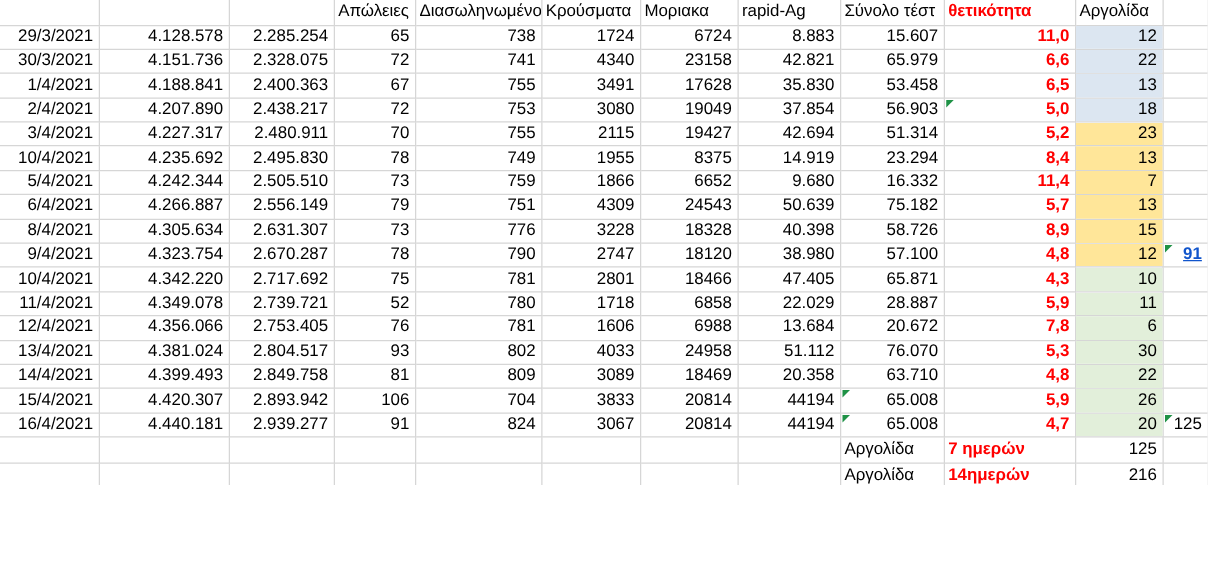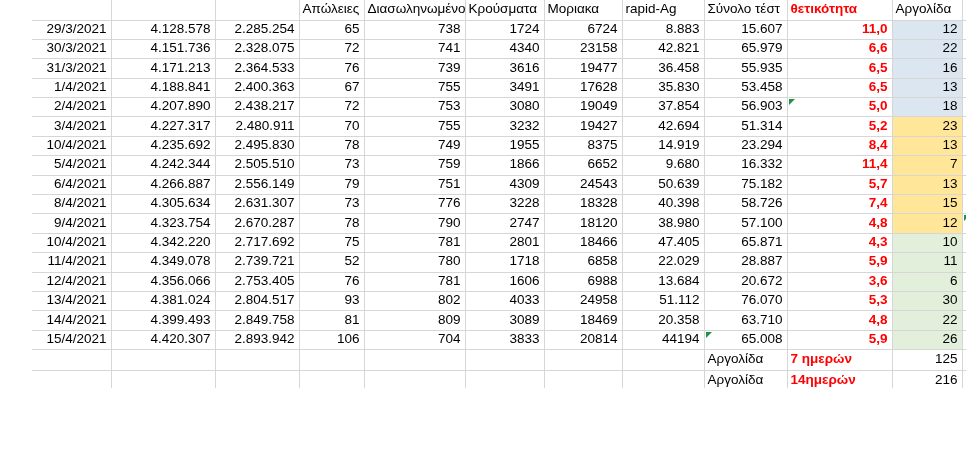--- a/index.html
+++ b/index.html
@@ -7,21 +7,21 @@
     --red:#ff0000;
     --link:#1155cc;
     --bg-blue:#dce6f1;
     --bg-yellow:#ffe699;
     --bg-green:#e2efda;
     --tri:#1f9246;
   }
   *{margin:0;padding:0;box-sizing:border-box;}
   body{background:#fff;font-family:"Liberation Sans",sans-serif;}
   #sheet{
-    width:966px;height:388px;overflow:hidden;background:#fff;position:relative;padding-left:32px;
+    width:966px;height:388px;overflow:hidden;background:#fff;position:relative;
   }
   table{border-collapse:collapse;table-layout:fixed;width:966px;}
   th,td{
     border-right:1px solid var(--grid);
     border-bottom:1px solid var(--grid);
     font-size:13.5px;
     line-height:1.05;
     vertical-align:bottom;
     padding:0 4px 3px 3px;
     white-space:nowrap;
@@ -107,34 +107,20 @@
           <td class="num">741</td>
           <td class="num b">4340</td>
           <td class="num">23158</td>
           <td class="num">42.821</td>
           <td class="num">65.979</td>
           <td class="num pos">6,6</td>
           <td class="num band-blue b">22</td>
           <td class="num"></td>
         </tr>
         <tr class="r-data">
-          <td class="num">31/3/2021</td>
-          <td class="num">4.171.213</td>
-          <td class="num">2.364.533</td>
-          <td class="num b">76</td>
-          <td class="num">739</td>
-          <td class="num b">3616</td>
-          <td class="num">19477</td>
-          <td class="num">36.458</td>
-          <td class="num">55.935</td>
-          <td class="num pos">6,5</td>
-          <td class="num band-blue b">16</td>
-          <td class="num"></td>
-        </tr>
-        <tr class="r-data">
           <td class="num">1/4/2021</td>
           <td class="num">4.188.841</td>
           <td class="num">2.400.363</td>
           <td class="num b">67</td>
           <td class="num">755</td>
           <td class="num b">3491</td>
           <td class="num">17628</td>
           <td class="num">35.830</td>
           <td class="num">53.458</td>
           <td class="num pos">6,5</td>
@@ -154,21 +140,21 @@
           <td class="num pos"><span class="tri"></span>5,0</td>
           <td class="num band-blue b">18</td>
           <td class="num"></td>
         </tr>
         <tr class="r-data">
           <td class="num">3/4/2021</td>
           <td class="num">4.227.317</td>
           <td class="num">2.480.911</td>
           <td class="num b">70</td>
           <td class="num">755</td>
-          <td class="num b">3232</td>
+          <td class="num b">2115</td>
           <td class="num">19427</td>
           <td class="num">42.694</td>
           <td class="num">51.314</td>
           <td class="num pos">5,2</td>
           <td class="num band-yellow b">23</td>
           <td class="num"></td>
         </tr>
         <tr class="r-data">
           <td class="num">10/4/2021</td>
           <td class="num">4.235.692</td>
@@ -214,21 +200,21 @@
         <tr class="r-data">
           <td class="num">8/4/2021</td>
           <td class="num">4.305.634</td>
           <td class="num">2.631.307</td>
           <td class="num b">73</td>
           <td class="num">776</td>
           <td class="num b">3228</td>
           <td class="num">18328</td>
           <td class="num">40.398</td>
           <td class="num">58.726</td>
-          <td class="num pos">7,4</td>
+          <td class="num pos">8,9</td>
           <td class="num band-yellow b">15</td>
           <td class="num"></td>
         </tr>
         <tr class="r-data">
           <td class="num">9/4/2021</td>
           <td class="num">4.323.754</td>
           <td class="num">2.670.287</td>
           <td class="num b">78</td>
           <td class="num">790</td>
           <td class="num b">2747</td>
@@ -270,21 +256,21 @@
         <tr class="r-data">
           <td class="num">12/4/2021</td>
           <td class="num">4.356.066</td>
           <td class="num">2.753.405</td>
           <td class="num b">76</td>
           <td class="num">781</td>
           <td class="num b">1606</td>
           <td class="num">6988</td>
           <td class="num">13.684</td>
           <td class="num">20.672</td>
-          <td class="num pos">3,6</td>
+          <td class="num pos">7,8</td>
           <td class="num band-green">6</td>
           <td class="num"></td>
         </tr>
         <tr class="r-data">
           <td class="num">13/4/2021</td>
           <td class="num">4.381.024</td>
           <td class="num">2.804.517</td>
           <td class="num b">93</td>
           <td class="num">802</td>
           <td class="num b">4033</td>
@@ -316,20 +302,34 @@
           <td class="num b">106</td>
           <td class="num">704</td>
           <td class="num b">3833</td>
           <td class="num">20814</td>
           <td class="num">44194</td>
           <td class="num"><span class="tri"></span>65.008</td>
           <td class="num pos">5,9</td>
           <td class="num band-green b">26</td>
           <td class="num"></td>
         </tr>
+        <tr class="r-data">
+          <td class="num">16/4/2021</td>
+          <td class="num">4.440.181</td>
+          <td class="num">2.939.277</td>
+          <td class="num b">91</td>
+          <td class="num">824</td>
+          <td class="num b">3067</td>
+          <td class="num">20814</td>
+          <td class="num">44194</td>
+          <td class="num"><span class="tri"></span>65.008</td>
+          <td class="num pos">4,7</td>
+          <td class="num band-green">20</td>
+          <td class="num"><span class="tri"></span>125</td>
+        </tr>
         <tr class="r-summary">
           <td></td>
           <td></td>
           <td></td>
           <td></td>
           <td></td>
           <td></td>
           <td></td>
           <td></td>
           <td class="left">Αργολίδα</td>

